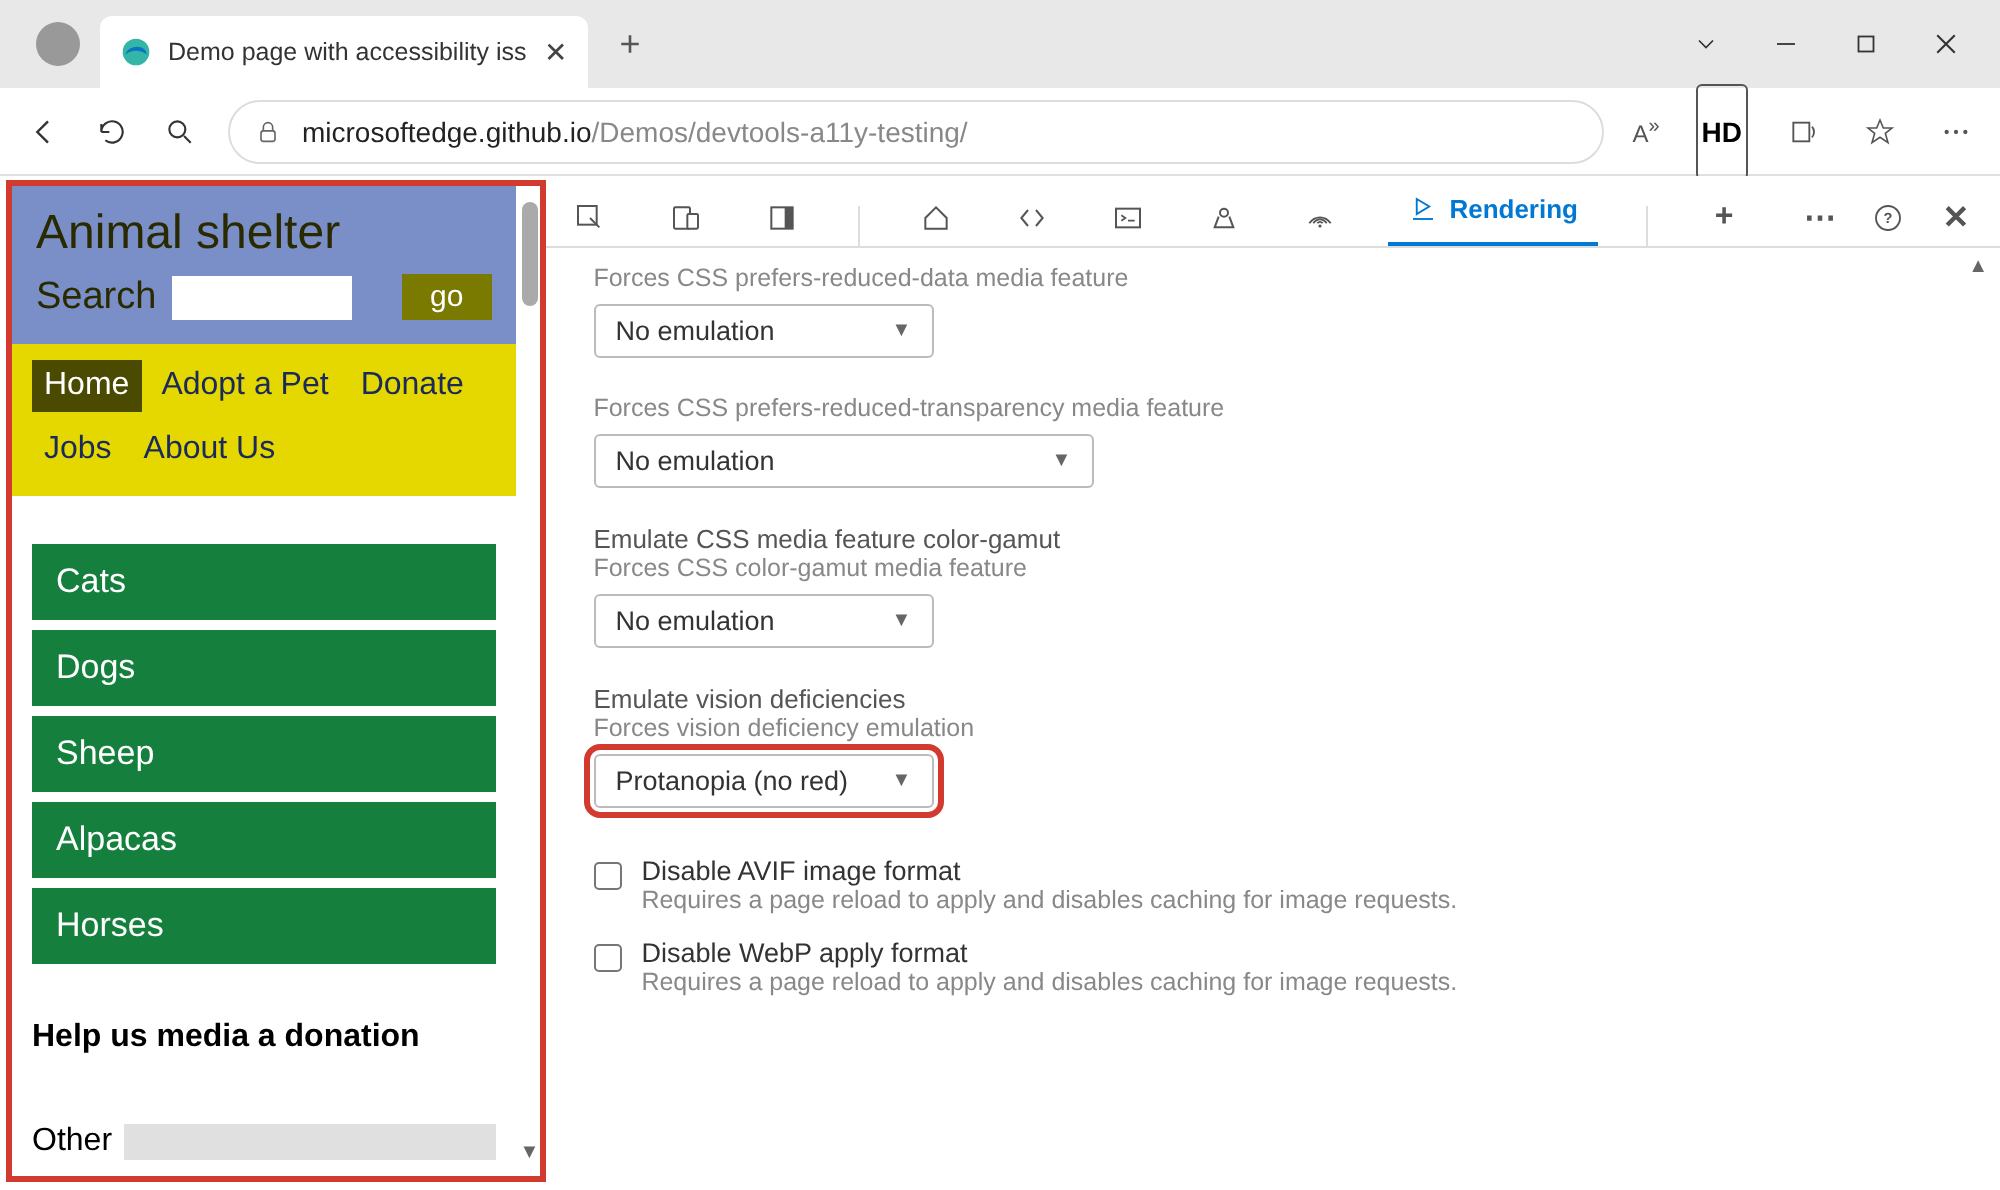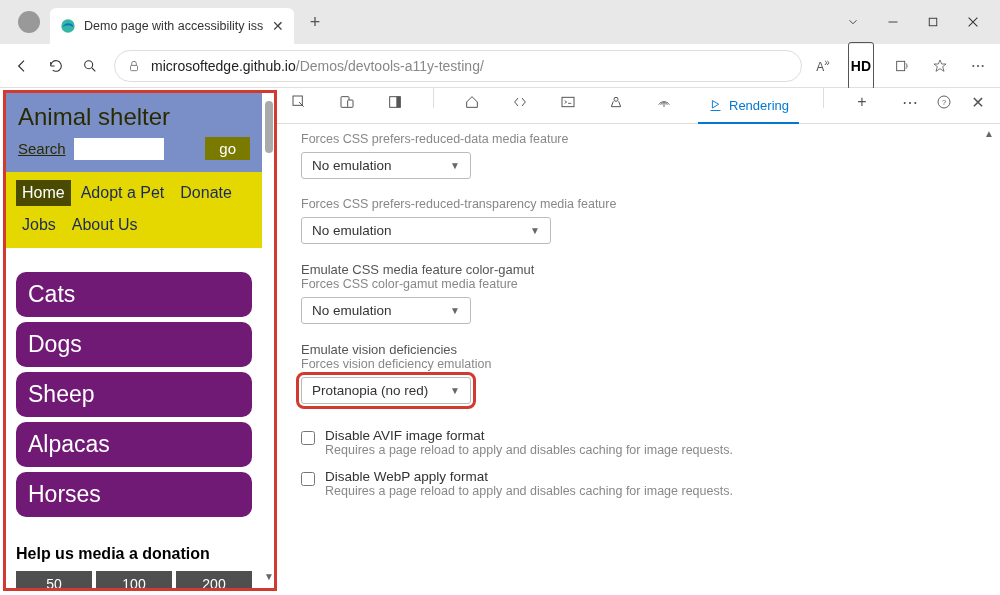--- a/index.html
+++ b/index.html
@@ -28,37 +28,37 @@
 
 
 .page-wrap { position: relative; width: 293px; border: 3px solid #d23a2f; margin: 2px 0 2px 3px; }
 .page-scroll { position: absolute; right: 0; top: 6px; bottom: 6px; width: 10px; display: flex; flex-direction: column; align-items: center; }
 .page-scroll-thumb { width: 8px; height: 52px; background: #aaa; border-radius: 4px; margin-top: 2px; }
 .page-scroll-arrow { font-size: 10px; color: #666; margin-top: auto; }
 .page { width: calc(100% - 12px); height: 100%; background: #fff; overflow: hidden; }
 .hdr { background: #7a8fc8; padding: 10px 12px 12px; }
 .hdr h1 { font-size: 24px; font-weight: 400; color: #2a2a00; }
 .srch { display: flex; align-items: center; gap: 8px; margin-top: 6px; }
-.srch label { font-size: 15px; color: #2a2a00; text-decoration: underline; }
+.srch label { font-size: 19px; color: #2a2a00; }
 .srch input { width: 90px; height: 22px; background: #fff; border: none; }
 .go-btn { background: #7a7a00; color: #fff; padding: 3px 14px; font-size: 15px; border: none; margin-left: auto; }
 .nav { background: #e5d700; padding: 8px 10px 10px; display: flex; flex-wrap: wrap; gap: 6px 4px; }
 .nav a { color: #1a2a5a; font-size: 16px; text-decoration: none; padding: 4px 6px; }
 .nav a.active { background: #4a4a00; color: #fff; }
 .cats { padding: 24px 10px 10px; display: flex; flex-direction: column; gap: 5px; }
-.cat { background: #701a75; color: #fff; padding: 9px 12px; font-size: 23px; border-radius: 10px; }
+.cat { background: #15803d; color: #fff; padding: 9px 12px; font-size: 17px; }
 .donate-h { font-weight: 700; font-size: 16px; padding: 18px 10px 8px; }
 .donate-btns { display: flex; gap: 4px; padding: 0 10px; }
 .d-btn { flex: 1; background: #4f4f4f; color: #fff; text-align: center; padding: 5px 0; font-size: 14px; }
 .other-row { display: flex; align-items: center; gap: 6px; padding: 6px 10px; margin-top: 20px; }
 .other-row input { flex: 1; height: 18px; background: #e0e0e0; border: none; }
 
 
 .devtools { flex: 1; background: #fff; display: flex; flex-direction: column; position: relative; }
-.dt-tabs { height: 36px; border-bottom: 1px solid #ddd; display: flex; align-items: flex-start; padding: 0 8px; gap: 20px; }
+.dt-tabs { height: 36px; border-bottom: 1px solid #ddd; display: flex; align-items: flex-end; padding: 0 8px; gap: 20px; font-weight: bold; }
 .dt-icon { width: 28px; height: 28px; display: flex; align-items: center; justify-content: center; color: #555; }
 .dt-icon svg, .tb-icon svg { width: 16px; height: 16px; }
 .dt-sep { width: 1px; height: 20px; background: #ddd; margin: 0 4px; }
 .dt-tab { padding: 0 10px; height: 36px; display: flex; align-items: center; gap: 6px; font-size: 13px; color: #333; }
 .dt-tab.active { border-bottom: 2px solid #0078d4; color: #0078d4; }
 .dt-right { margin-left: auto; display: flex; gap: 6px; }
 
 .dt-body { flex: 1; overflow: auto; padding: 8px 24px 8px 24px; position: relative; }
 .dt-scroll-top { position: absolute; right: 6px; top: 4px; font-size: 10px; color: #666; }
 .section { margin-bottom: 18px; }
@@ -179,25 +179,20 @@
         <a>About Us</a>
       </div>
       <div class="cats">
         <div class="cat">Cats</div>
         <div class="cat">Dogs</div>
         <div class="cat">Sheep</div>
         <div class="cat">Alpacas</div>
         <div class="cat">Horses</div>
       </div>
       <div class="donate-h">Help us media a donation</div>
-      <div class="donate-btns">
-        <div class="d-btn">50</div>
-        <div class="d-btn">100</div>
-        <div class="d-btn">200</div>
-      </div>
       <div class="other-row">
         <span>Other</span>
         <input style="">
       </div>
     </div>
     <div class="page-scroll">
       <div class="page-scroll-thumb"></div>
       <div class="page-scroll-arrow">▼</div>
     </div>
   </div>

